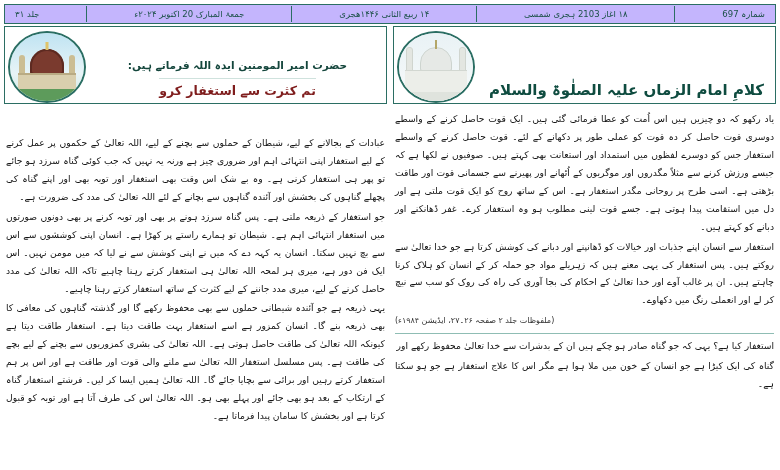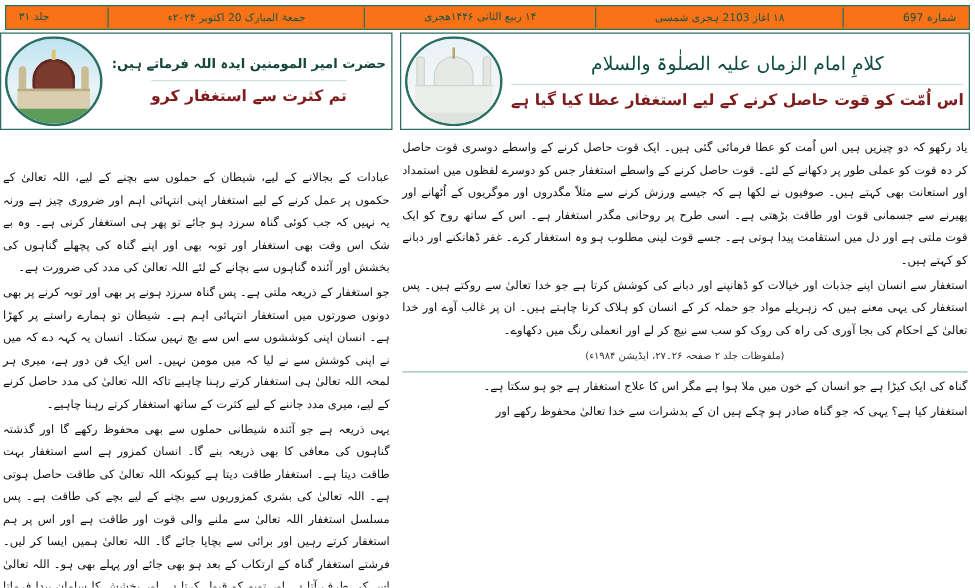--- a/index.html
+++ b/index.html
@@ -16,21 +16,21 @@
     width:780px;height:470px;
     box-sizing:border-box;
     background:#fff;
   }
 
   
   .masthead{
     position:absolute;top:4px;right:4px;left:4px;
     height:20px;
     border:1px solid #2b6e63;
-    background:#f97316;
+    background:#c4b5fd;
     display:flex;flex-direction:row-reverse;
     align-items:center;
     justify-content:space-between;
     padding:0 6px;
     box-sizing:border-box;
   }
   .masthead .cell{
     font-size:8.5px;color:#1b5147;
     white-space:nowrap;
     padding:0 4px;
@@ -51,39 +51,39 @@
     box-sizing:border-box;
     position:relative;
   }
 
   
   .hdr{
     border:1px solid #2b6e63;
     box-sizing:border-box;
     height:78px;
     display:flex;flex-direction:row-reverse;
-    align-items:center;
+    align-items:flex-end;
     background:#fff;
     overflow:hidden;
   }
   .hdr-img{
     width:84px;
     flex:0 0 84px;
     display:flex;align-items:center;justify-content:center;
     overflow:hidden;
   }
   .hdr-txt{
     flex:1 1 auto;
     display:flex;flex-direction:column;
     align-items:center;justify-content:center;
     padding:2px 4px;
     text-align:center;
   }
   .title-main{
-    font-size:15px;color:#0f4c40;font-weight:normal;
+    font-size:15px;color:#0f4c40;font-weight:bold;
     line-height:1.5;
     white-space:nowrap;
   }
   .title-sub{
     margin-top:4px;
     font-size:12.5px;color:#7f1d1d;font-weight:bold;
     line-height:1.5;
     border-top:1px solid #cfe2dd;
     padding-top:3px;
     white-space:nowrap;
@@ -102,21 +102,21 @@
     color:#111;
     text-align:justify;
     text-justify:inter-word;
     padding:2px 2px 0 2px;
     box-sizing:border-box;
     height:362px;
     overflow:hidden;
   }
   .body p{margin:0 0 2px 0;}
   .attrib{
-    text-align:center;
+    text-align:left;
     font-size:8px;
     color:#333;
     margin:4px 0 4px 0;
   }
   .hr-thin{
     border:0;border-top:1px solid #8fbdb4;
     margin:3px 0;
   }
   .q-line{
     font-size:9.2px;
@@ -219,31 +219,30 @@
             <div class="sky2"></div>
             <div class="m1"></div>
             <div class="m2"></div>
             <div class="md"></div>
             <div class="wall"></div>
             <div class="ground"></div>
           </div>
         </div>
         <div class="hdr-txt">
           <div class="title-main">کلامِ امام الزماں علیہ الصلٰوۃ والسلام</div>
-          <div class="title-sub">اس اُمّت کو قوت حاصل کرنے کے لیے استغفار عطا کیا گیا ہے</div>
         </div>
       </div>
 
       <div class="body">
         <p>یاد رکھو کہ دو چیزیں ہیں اس اُمت کو عطا فرمائی گئی ہیں۔ ایک قوت حاصل کرنے کے واسطے دوسری قوت حاصل کر دہ قوت کو عملی طور پر دکھانے کے لئے۔ قوت حاصل کرنے کے واسطے استغفار جس کو دوسرے لفظوں میں استمداد اور استعانت بھی کہتے ہیں۔ صوفیوں نے لکھا ہے کہ جیسے ورزش کرنے سے مثلاً مگدروں اور موگریوں کے اُٹھانے اور پھیرنے سے جسمانی قوت اور طاقت بڑھتی ہے۔ اسی طرح پر روحانی مگدر استغفار ہے۔ اس کے ساتھ روح کو ایک قوت ملتی ہے اور دل میں استقامت پیدا ہوتی ہے۔ جسے قوت لینی مطلوب ہو وہ استغفار کرے۔ غفر ڈھانکنے اور دبانے کو کہتے ہیں۔</p>
         <p>استغفار سے انسان اپنے جذبات اور خیالات کو ڈھانپنے اور دبانے کی کوشش کرتا ہے جو خدا تعالیٰ سے روکتے ہیں۔ پس استغفار کی یہی معنے ہیں کہ زہریلے مواد جو حملہ کر کے انسان کو ہلاک کرنا چاہتے ہیں۔ ان پر غالب آوے اور خدا تعالیٰ کے احکام کی بجا آوری کی راہ کی روک کو سب سے نیچ کر لے اور انعملی رنگ میں دکھاوے۔</p>
         <div class="attrib">(ملفوظات جلد ۲ صفحہ ۲۶۔۲۷، ایڈیشن ۱۹۸۴ء)</div>
         <hr class="hr-thin">
+        <p class="q-line">استغفار کیا ہے؟ یہی کہ جو گناہ صادر ہو چکے ہیں ان کے بدشرات سے خدا تعالیٰ محفوظ رکھے اور</p>
         <p class="q-line">گناہ کی ایک کیڑا ہے جو انسان کے خون میں ملا ہوا ہے مگر اس کا علاج استغفار ہے جو ہو سکتا ہے۔</p>
-        <p class="q-line">استغفار کیا ہے؟ یہی کہ جو گناہ صادر ہو چکے ہیں ان کے بدشرات سے خدا تعالیٰ محفوظ رکھے اور</p>
       </div>
     </div>
 
     <div class="col left-col">
       <div class="hdr">
         <div class="hdr-img">
           <div class="dome-badge">
             <div class="sky"></div>
             <div class="min1"></div>
             <div class="min2"></div>

